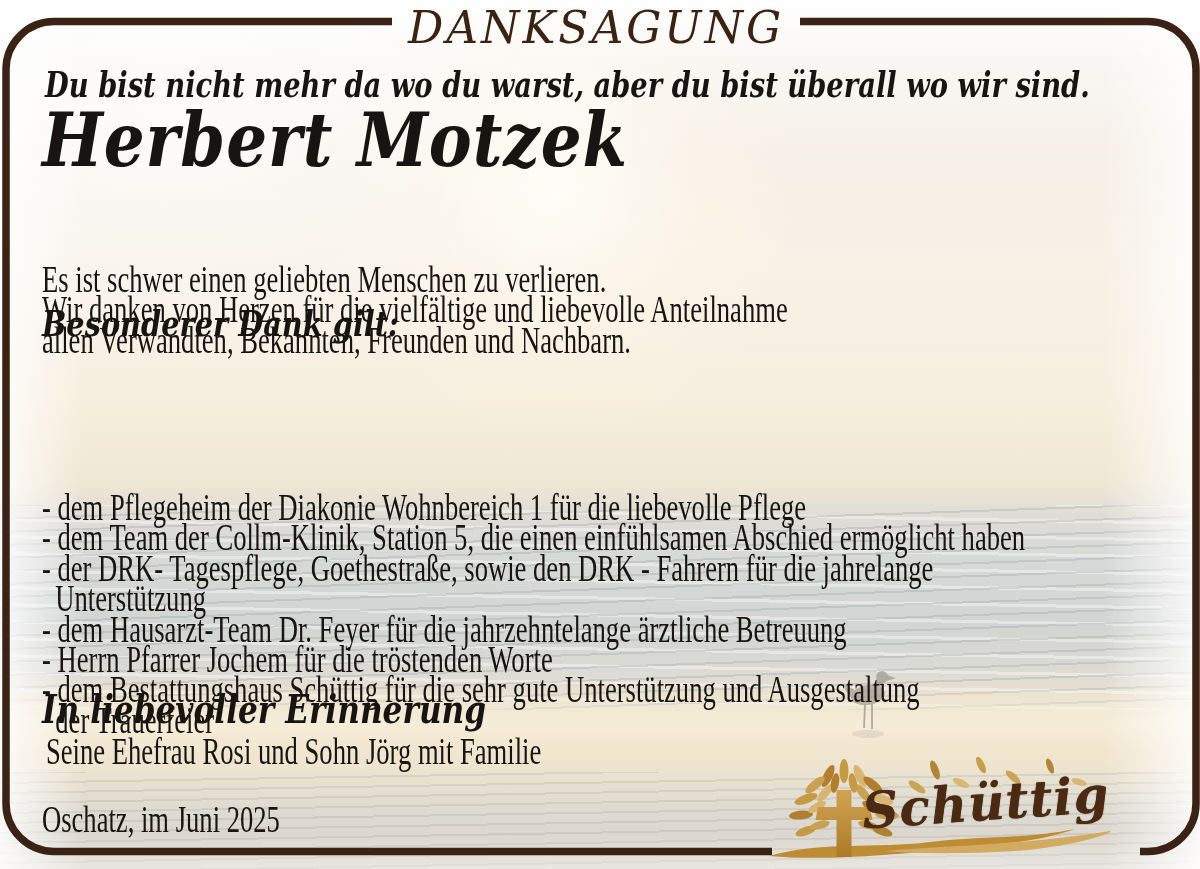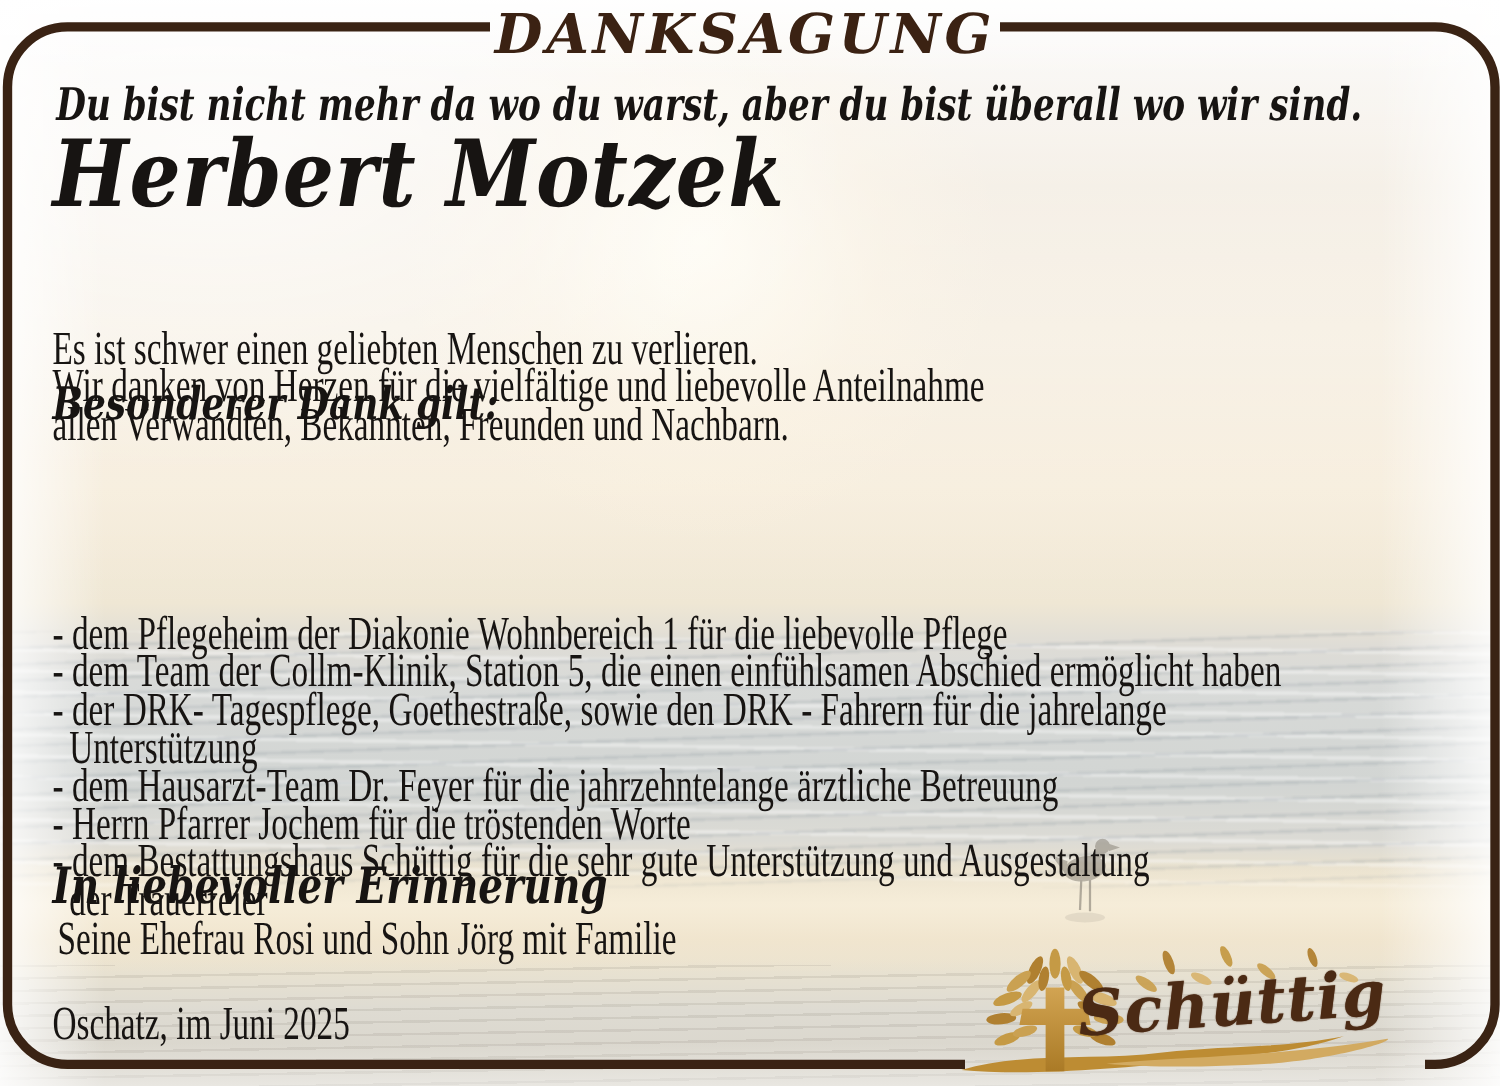--- a/index.html
+++ b/index.html
@@ -46,21 +46,21 @@
       radial-gradient(ellipse 62% 42% at 14% 14%, rgba(255,255,255,.75), rgba(255,255,255,0) 70%),
       linear-gradient(180deg, rgba(255,255,255,.5) 0%, rgba(255,255,255,.32) 32%, rgba(255,255,255,0) 56%);
   }
   .seagull{position:absolute;left:838px;top:655px;opacity:.55;}
 
   
   .frame-svg{position:absolute;inset:0;pointer-events:none;}
   .card-title{
     position:absolute;left:0;top:2px;width:1192px;text-align:center;
     font-family:"DejaVu Serif","Liberation Serif",serif;
-    font-weight:bold;font-style:italic;font-size:44px;letter-spacing:3px;
+    font-weight:normal;font-style:italic;font-size:44px;letter-spacing:3px;
     color:var(--title);
   }
 
   
   .tb{position:absolute;transform-origin:0 0;white-space:pre;color:var(--text);}
   .quote{left:45px;top:63px;font-family:"DejaVu Serif",serif;font-weight:bold;font-style:italic;font-size:36px;transform:scaleX(.76);}
   .name{left:42px;top:103px;font-family:"DejaVu Serif",serif;font-weight:bold;font-style:italic;font-size:74px;line-height:1;transform:scaleX(.87);letter-spacing:1px;}
   .cond{font-family:"Liberation Serif",serif;font-size:38px;line-height:30.4px;transform:scaleX(.70);}
   .intro{left:42px;top:203px;}
   .thanks-heading{left:42px;top:302px;font-family:"DejaVu Serif",serif;font-weight:bold;font-style:italic;font-size:36px;transform:scaleX(.80);}

